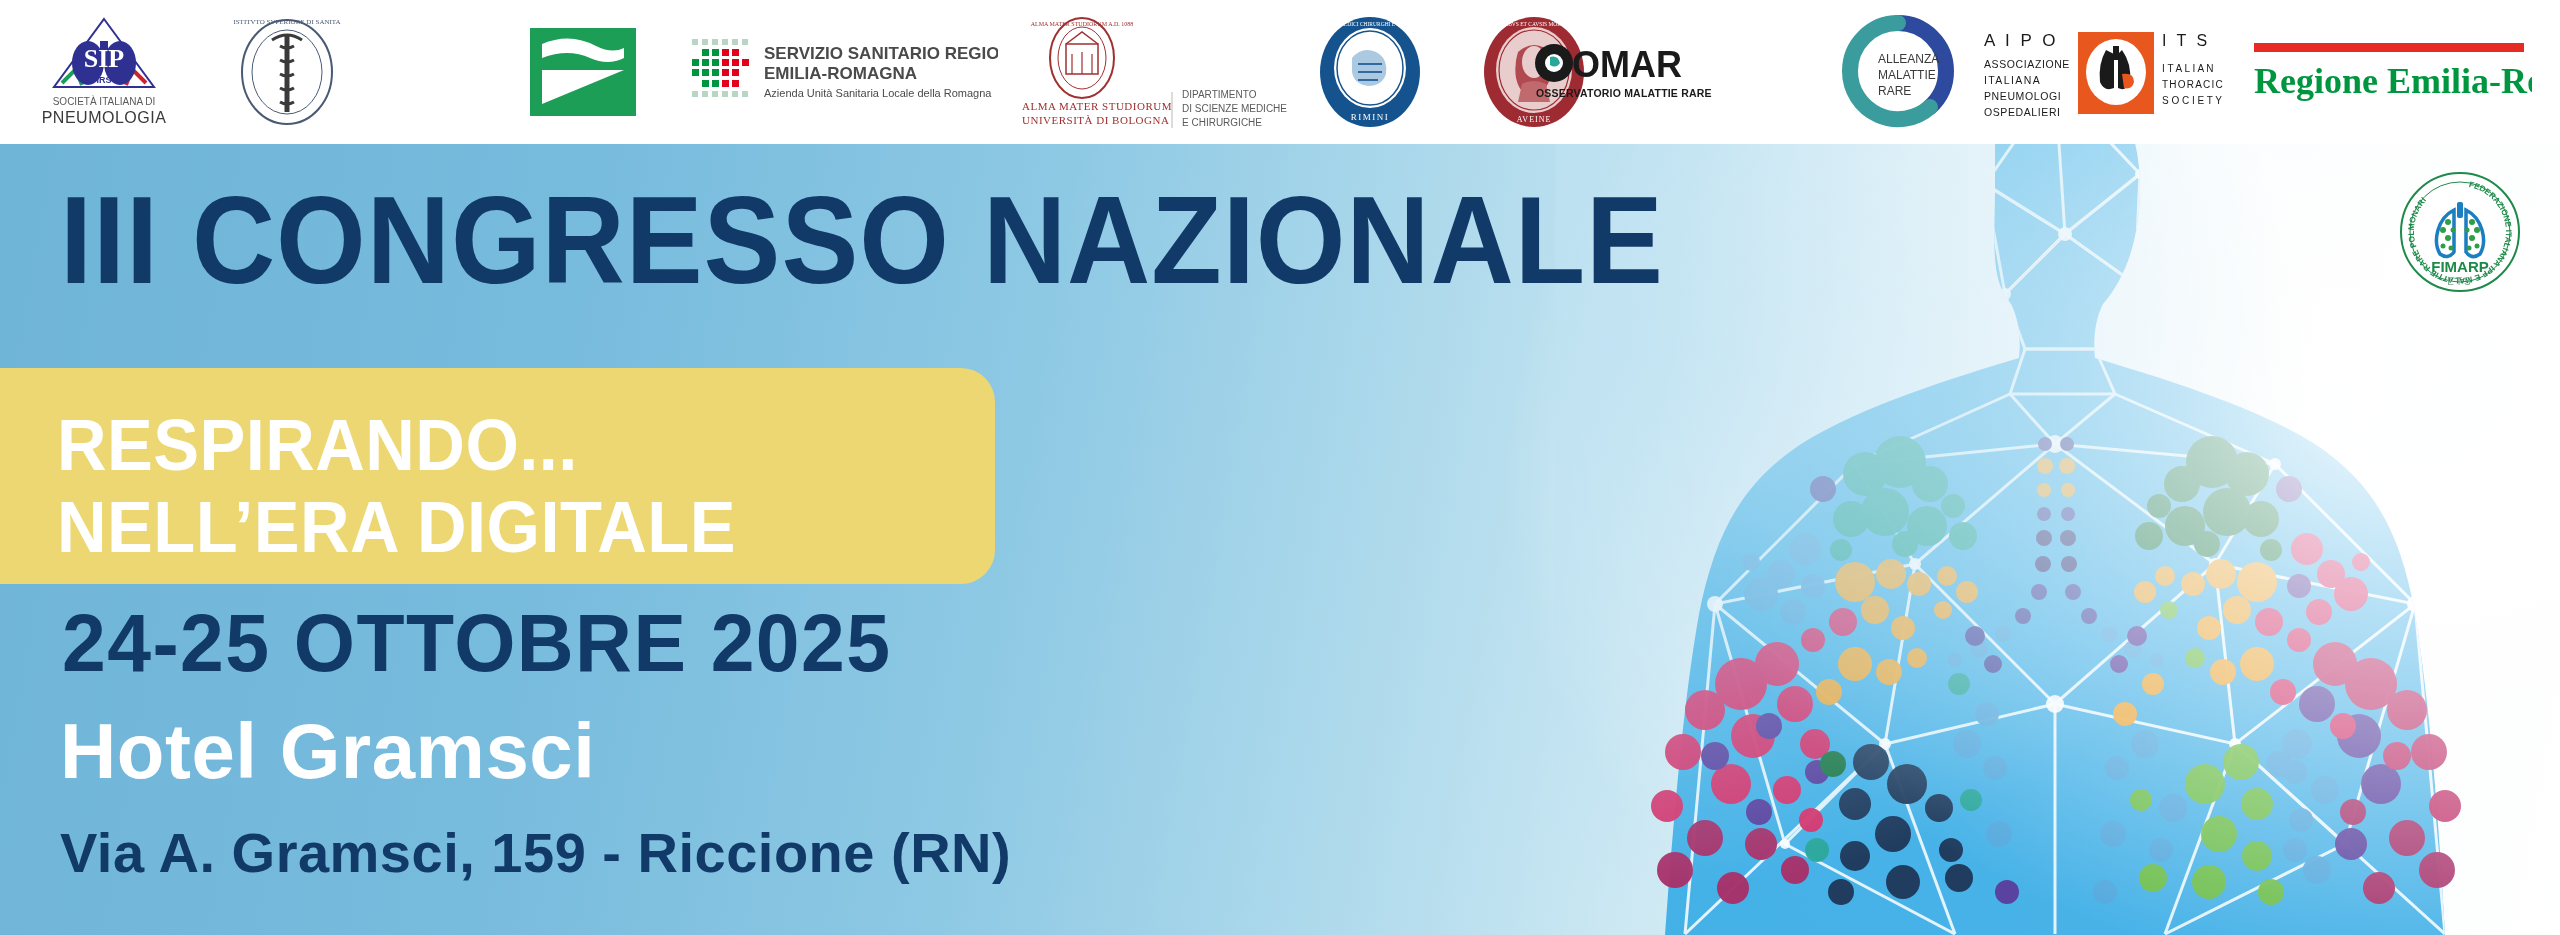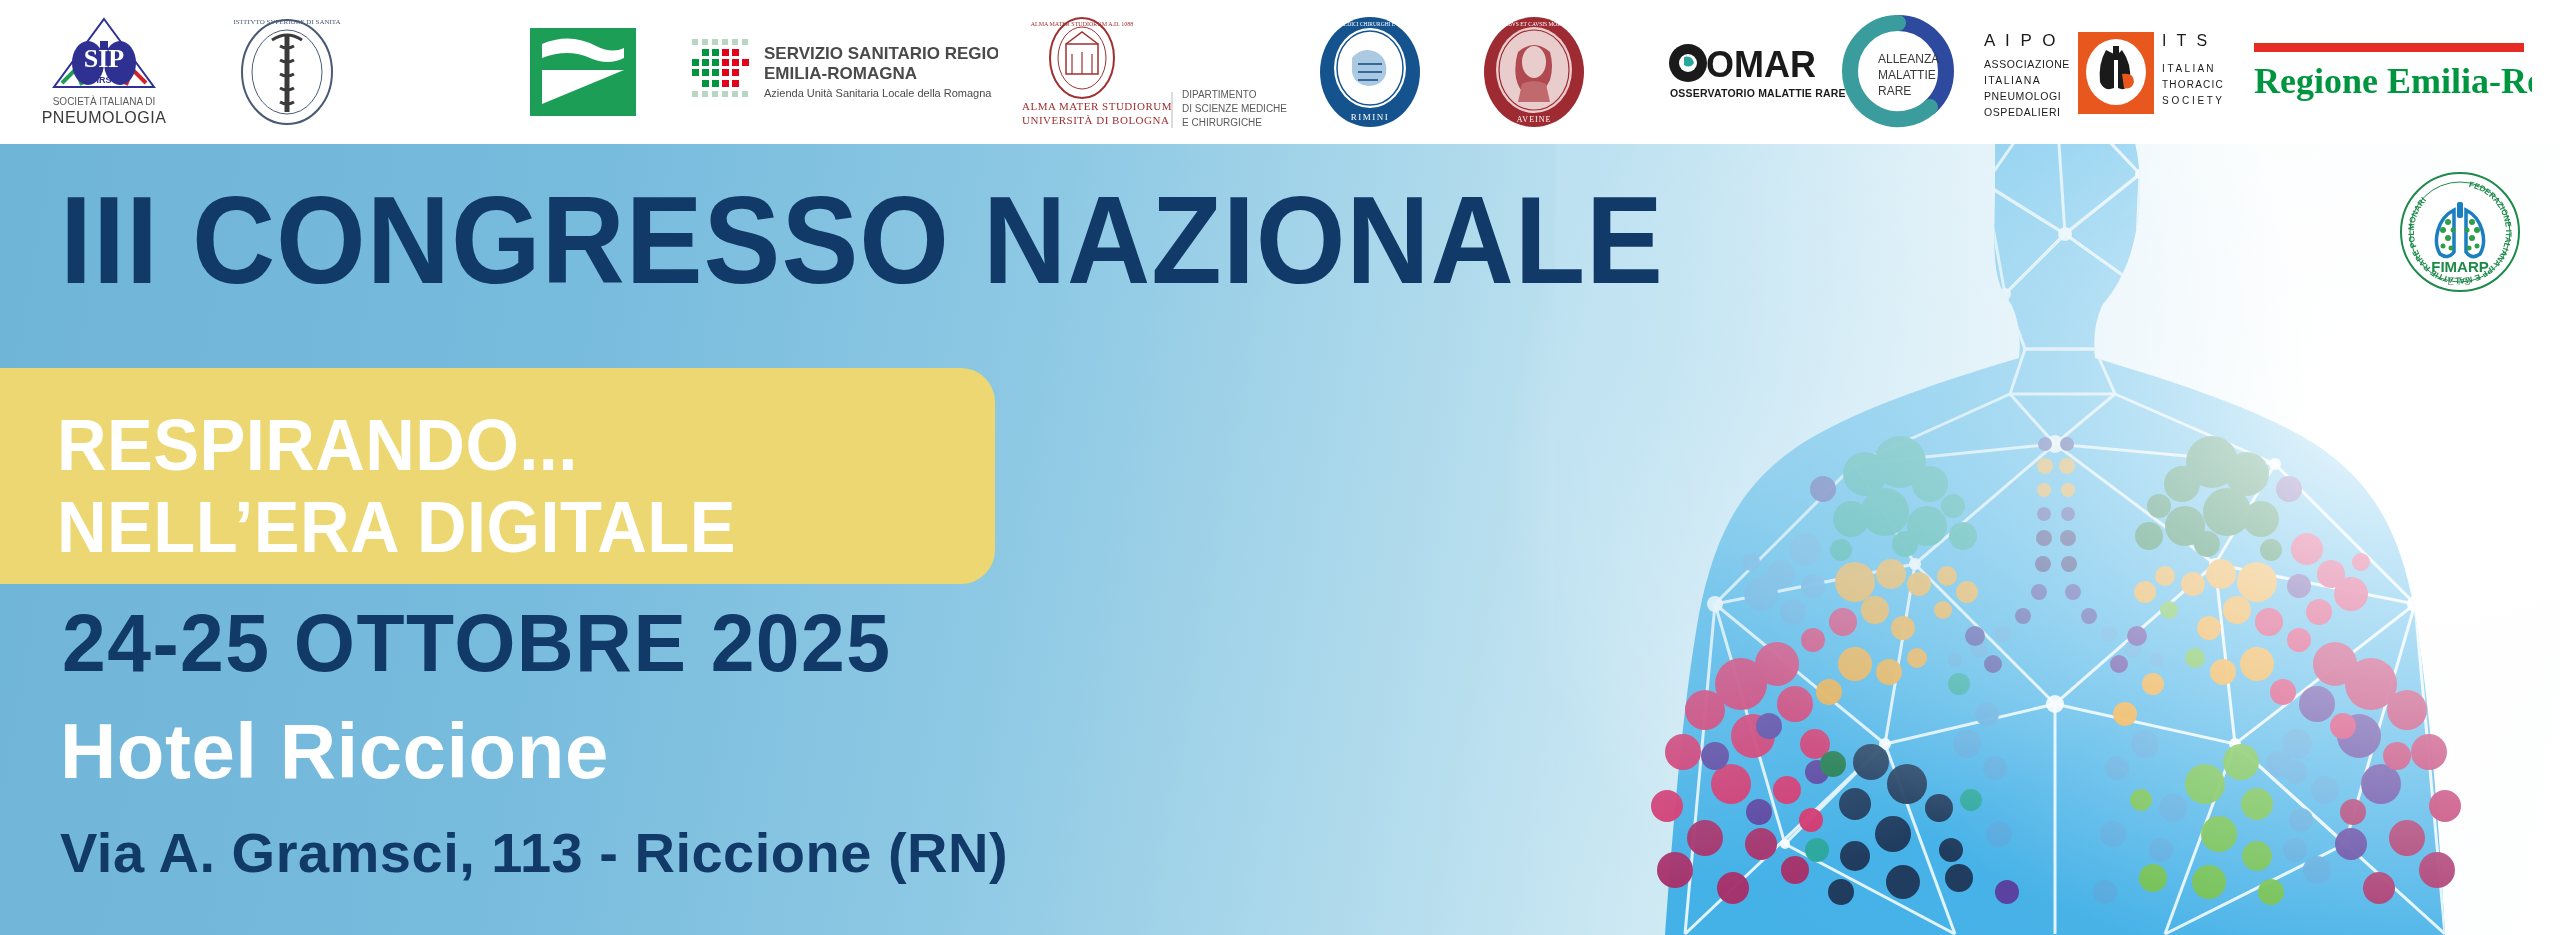--- a/index.html
+++ b/index.html
@@ -453,22 +453,22 @@
   </div>
 
   <div class="main-title">III CONGRESSO NAZIONALE</div>
 
   <div class="yellow-banner">
     <div class="ln ln1">RESPIRANDO...</div>
     <div class="ln ln2">NELL’ERA DIGITALE</div>
   </div>
 
   <div class="date-line">24-25 OTTOBRE 2025</div>
-  <div class="venue-line">Hotel Riccione</div>
-  <div class="address-line">Via A. Gramsci, 113 - Riccione (RN)</div>
+  <div class="venue-line">Hotel Gramsci</div>
+  <div class="address-line">Via A. Gramsci, 159 - Riccione (RN)</div>
 
   <div class="sponsor-bar">
 
     <div class="sponsor-slot" style="left:228px;width:118px;height:112px;">
       <svg width="118" height="112" viewBox="0 0 118 112">
         <ellipse cx="59" cy="56" rx="45" ry="52" fill="none" stroke="#4a5a75" stroke-width="2"></ellipse>
         <ellipse cx="59" cy="56" rx="35" ry="42" fill="none" stroke="#4a5a75" stroke-width="1"></ellipse>
         <path d="M59 18 L59 96" stroke="#3a3a3a" stroke-width="5"></path>
         <path d="M52 30 Q59 34 66 30 M52 44 Q59 48 66 44 M52 58 Q59 62 66 58 M52 72 Q59 76 66 72 M52 86 Q59 90 66 86" stroke="#3a3a3a" stroke-width="3" fill="none"></path>
         <path d="M44 24 Q59 14 74 24" stroke="#3a3a3a" stroke-width="3" fill="none"></path>
@@ -584,21 +584,21 @@
         <ellipse cx="60" cy="58" rx="50" ry="55" fill="#15538f"></ellipse>
         <ellipse cx="60" cy="54" rx="36" ry="40" fill="#ffffff"></ellipse>
         <ellipse cx="60" cy="54" rx="33" ry="37" fill="none" stroke="#15538f" stroke-width="1.5"></ellipse>
         <path d="M42 44 Q52 32 66 38 Q78 44 76 60 Q72 72 58 72 Q44 70 42 58 Z" fill="#8fb8d8" opacity="0.75"></path>
         <path d="M48 50 L72 50 M48 58 L72 58 M48 66 L68 66" stroke="#15538f" stroke-width="2" opacity="0.8"></path>
         <text x="60" y="12" font-family="'Liberation Serif',serif" font-size="5.5" fill="#ffffff" text-anchor="middle">ORDINE DEI MEDICI CHIRURGHI E ODONTOIATRI</text>
         <text x="60" y="106" font-family="'Liberation Serif',serif" font-size="9" letter-spacing="1.5" fill="#ffffff" text-anchor="middle">RIMINI</text>
       </svg>
     </div>
 
-    <div class="sponsor-slot" style="left:1666px;width:180px;height:70px;">
+    <div class="sponsor-slot" style="left:1532px;width:180px;height:70px;">
       <svg width="180" height="70" viewBox="0 0 180 70">
         <circle cx="22" cy="26" r="19" fill="#1a1a1a"></circle>
         <circle cx="22" cy="26" r="9" fill="#ffffff"></circle>
         <path d="M18 20 Q26 18 28 26 Q24 32 18 28 Z" fill="#2aa79b"></path>
         <text x="40" y="40" font-family="'Liberation Sans',sans-serif" font-size="36" font-weight="700" fill="#1a1a1a">OMAR</text>
         <text x="4" y="60" font-family="'Liberation Sans',sans-serif" font-size="10.5" font-weight="700" letter-spacing="0.2" fill="#1a1a1a">OSSERVATORIO MALATTIE RARE</text>
       </svg>
     </div>
 
     <div class="sponsor-slot" style="left:1838px;width:122px;height:114px;justify-content:center;">

